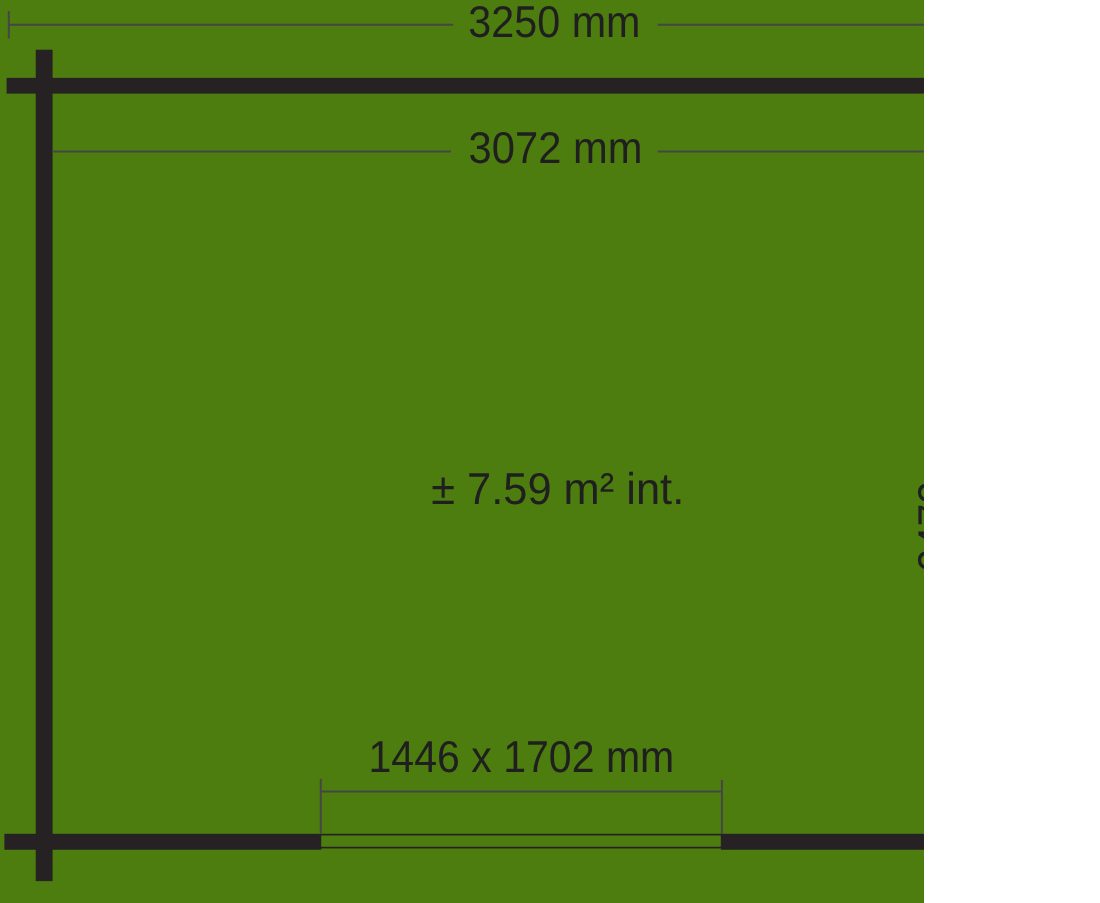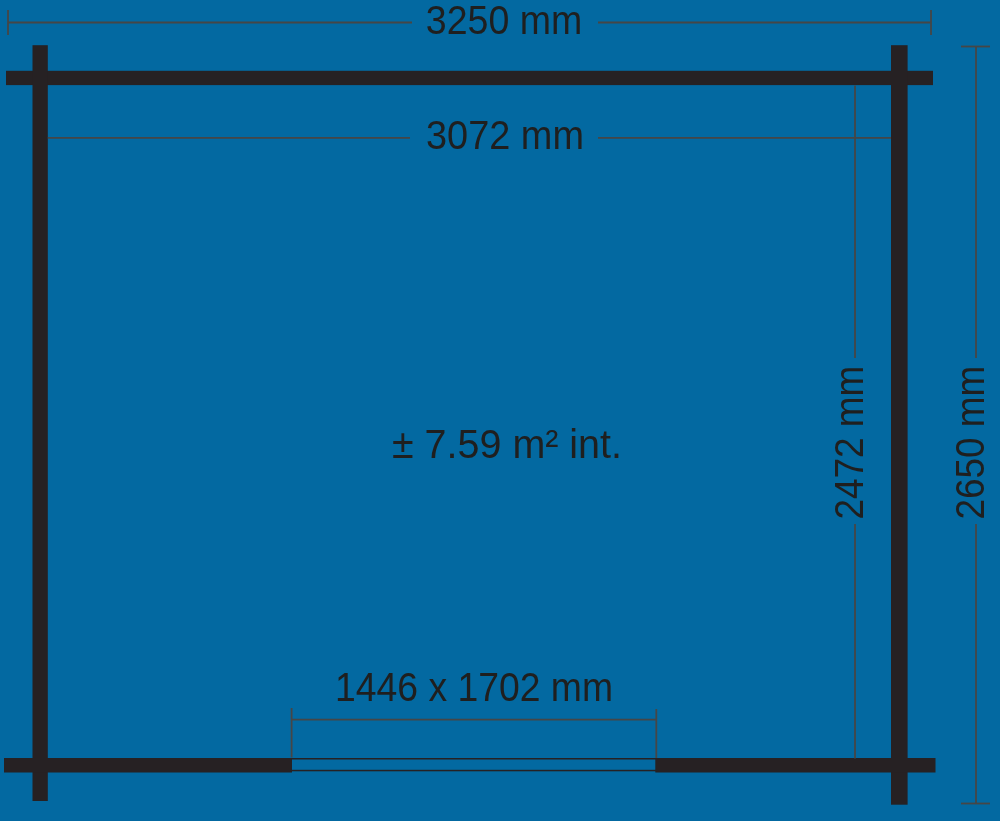--- a/index.html
+++ b/index.html
@@ -1,16 +1,16 @@
 <!DOCTYPE html>
 <html><head>
 <meta charset="utf-8">
 <style>
   html,body{margin:0;padding:0;background:#fff;}
-  #page{position:relative;width:1000px;height:821px;background:#0369a1;overflow:hidden;}
+  #page{position:relative;width:840px;height:821px;background:#4d7c0f;overflow:hidden;}
   svg{position:absolute;left:0;top:0;}
   text{font-family:"Liberation Sans",sans-serif;fill:#1f1f1f;}
 </style>
 </head>
 <body>
 <div id="page">
 <svg width="1000" height="821" viewBox="0 0 1000 821">
 
   <g fill="#262123">
     <rect x="6" y="70.8" width="927" height="14.3"></rect>

